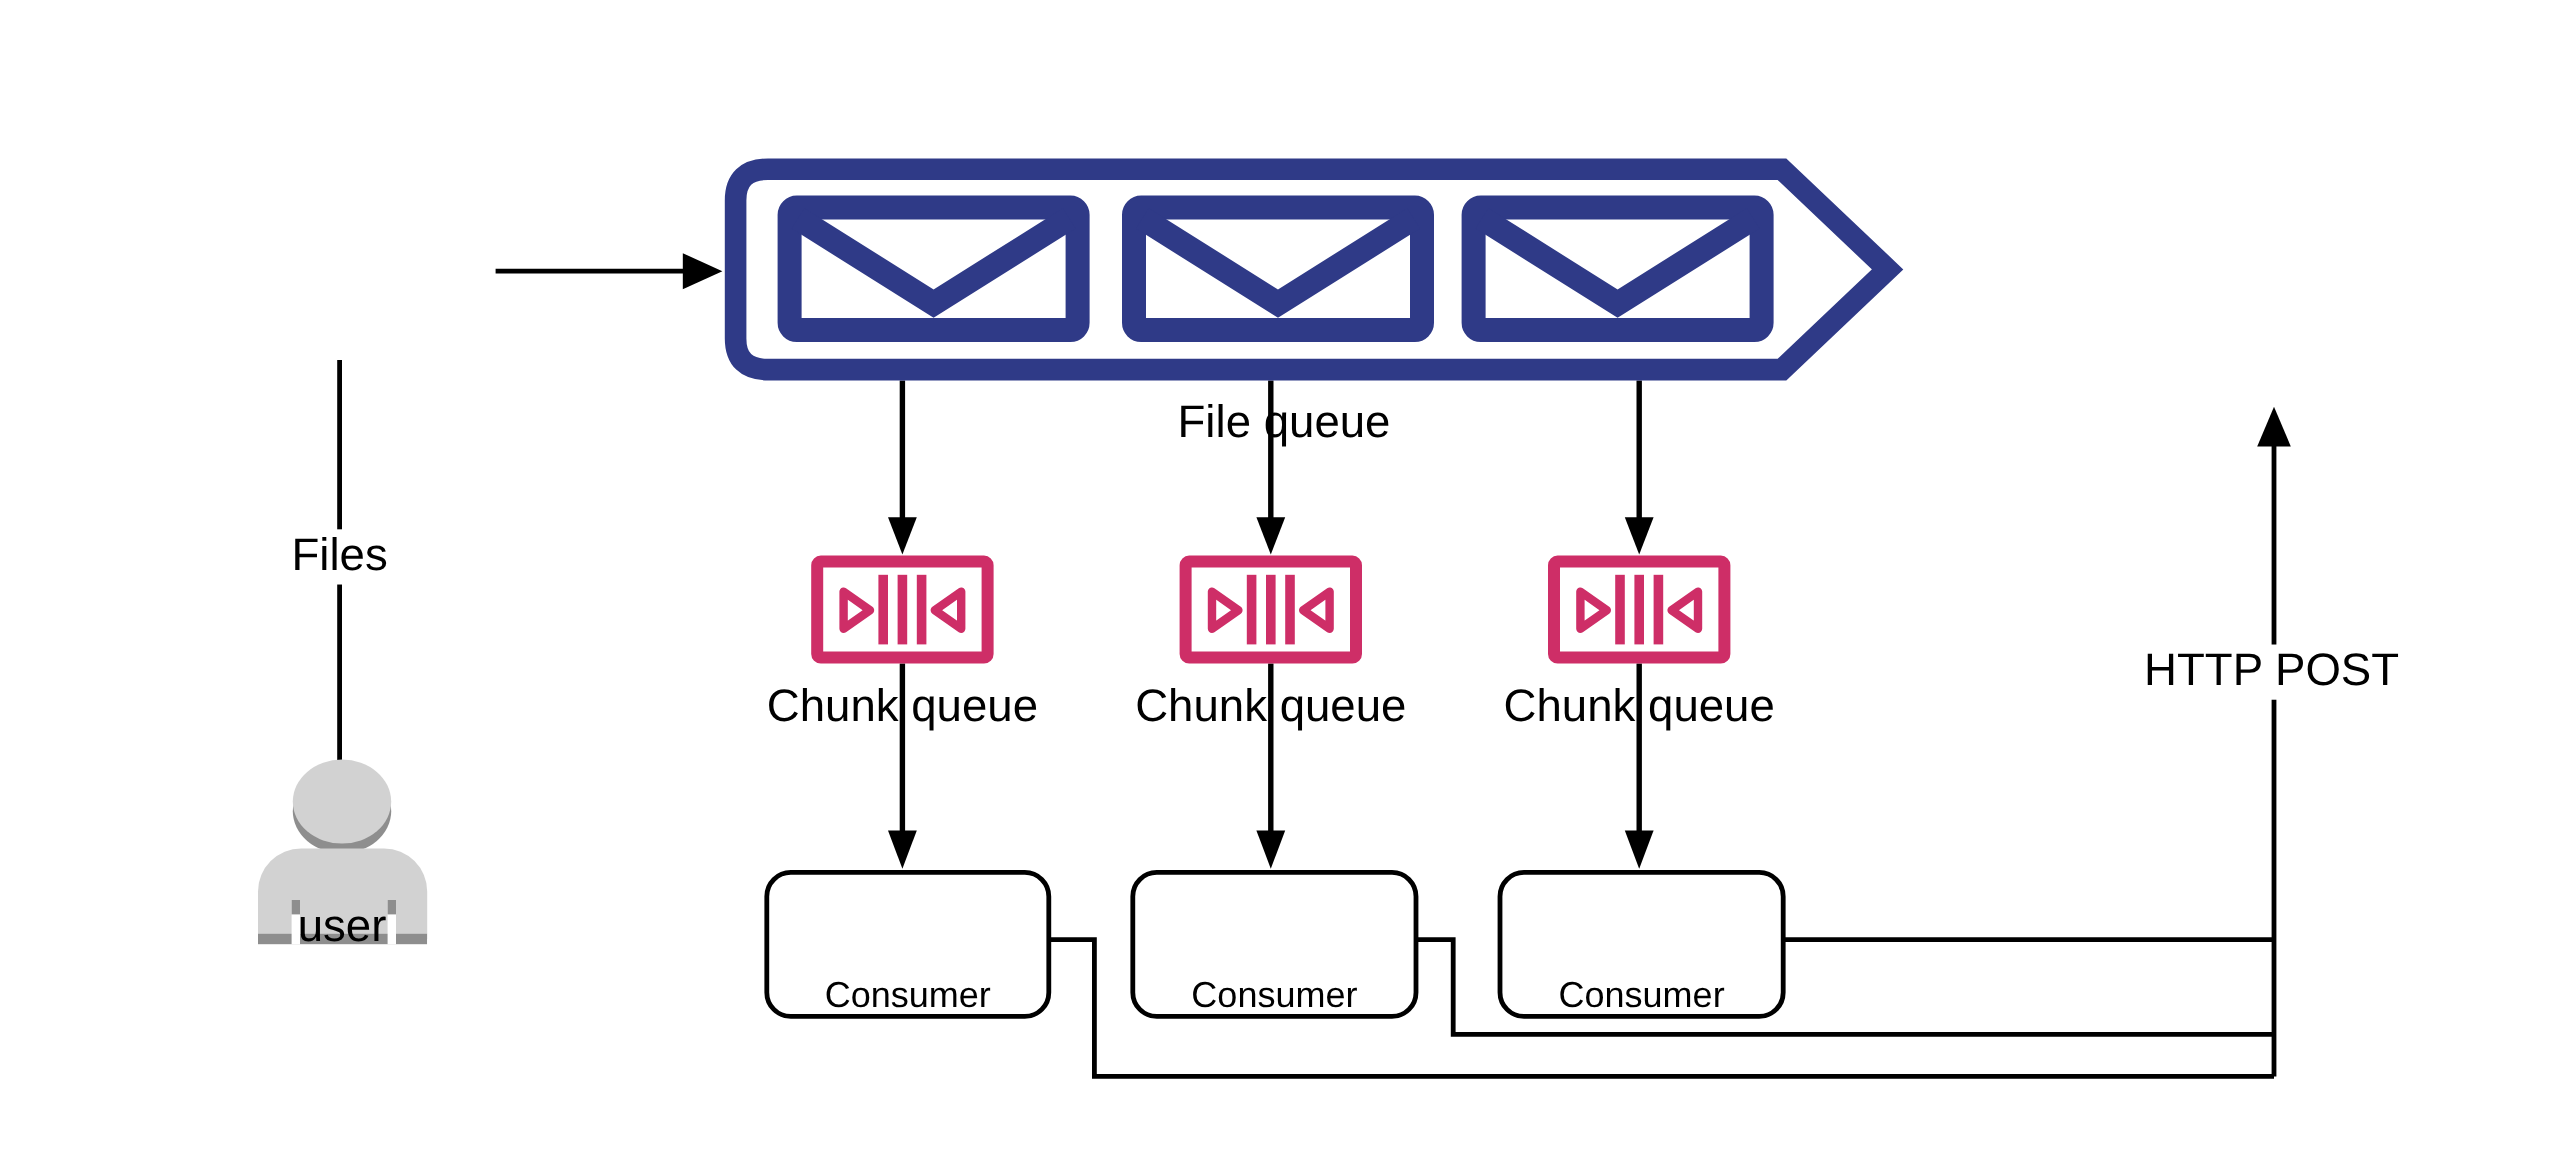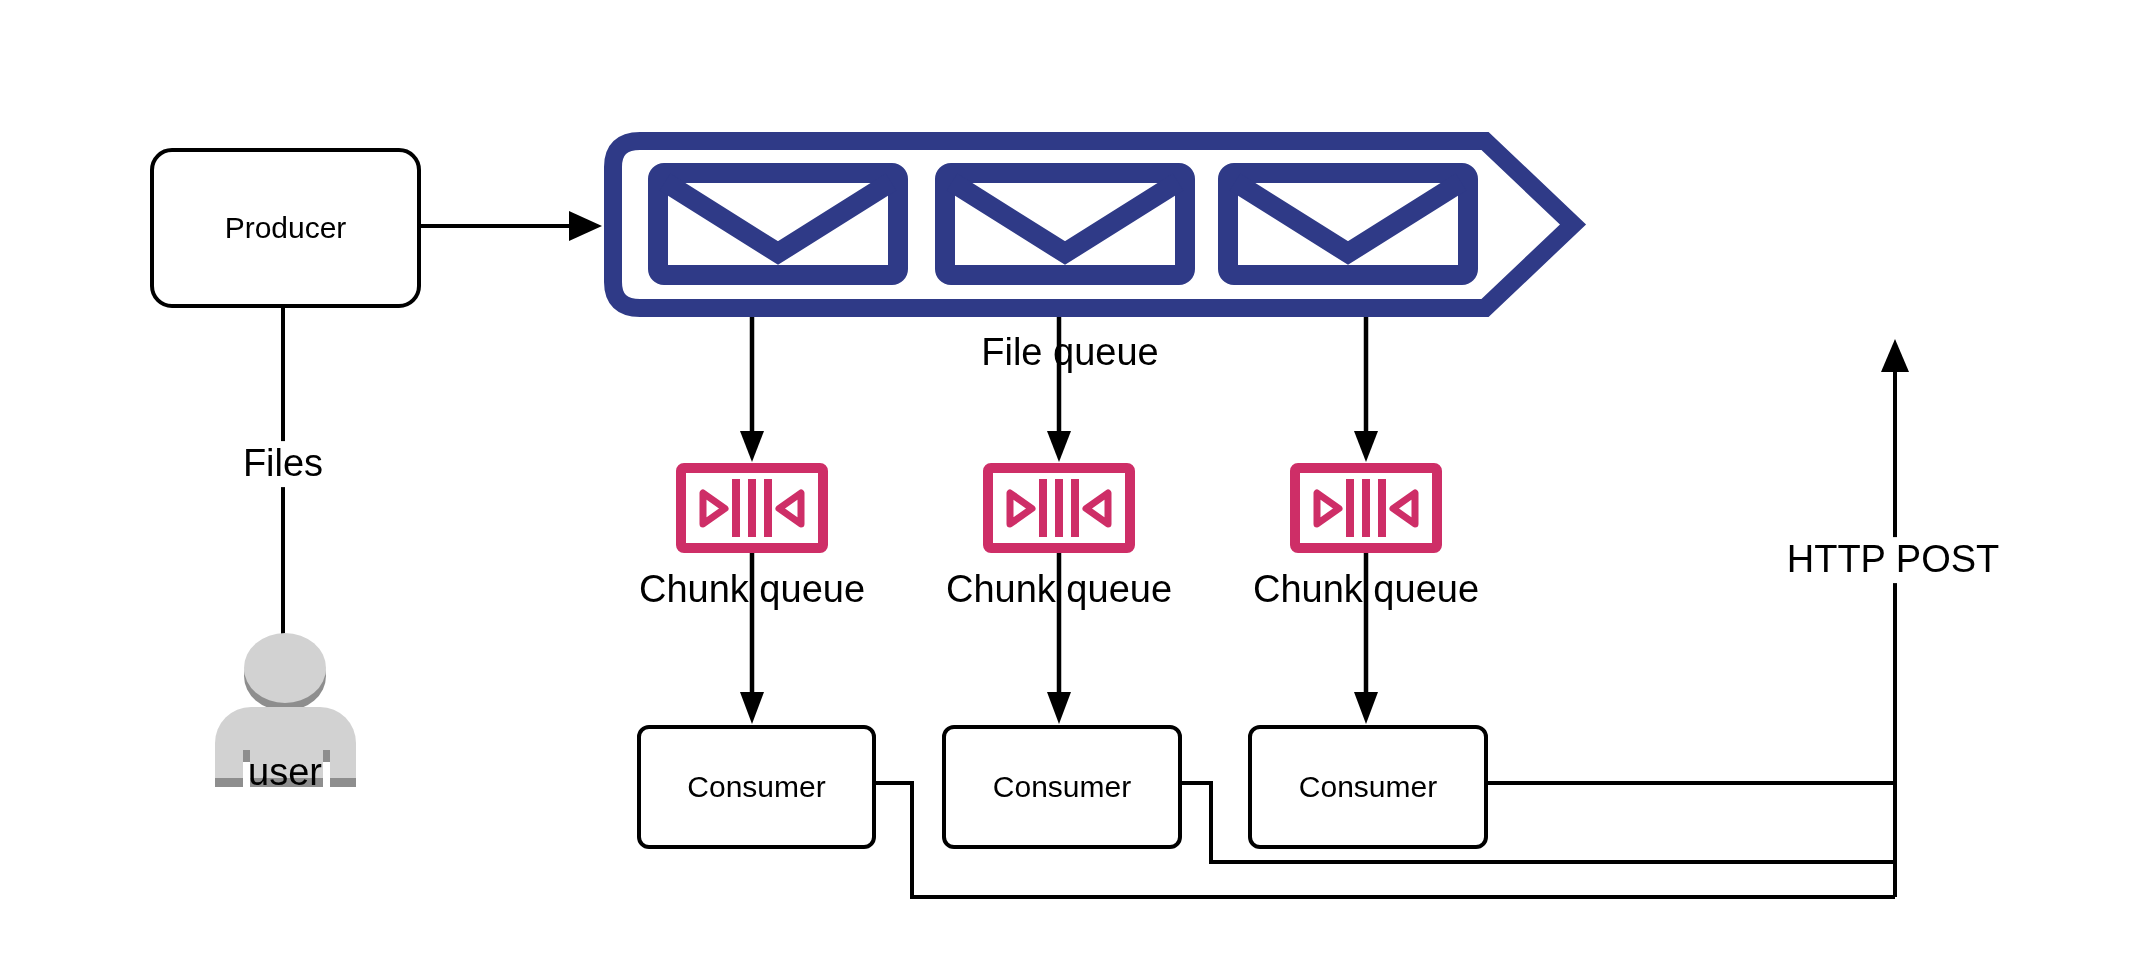--- a/index.html
+++ b/index.html
@@ -8,21 +8,21 @@
     font-family:"Liberation Sans", sans-serif; color:#000; overflow:hidden;
   }
   svg { display:block; overflow:visible; }
   .wires { position:absolute; left:0; top:0; }
   .node {
     position:absolute; background:#ffffff; border:4px solid #000000;
     display:flex; align-items:center; justify-content:center;
     font-size:30px; line-height:1; white-space:nowrap;
   }
   .node.big { border-radius:22px; }
-  .node.small { border-radius:12px; }
+  .node.small { border-radius:22px;align-items:flex-end; }
   .lbl {
     position:absolute; transform:translate(-50%,-50%);
     font-size:38px; line-height:1.1; white-space:nowrap;
   }
   .lbl.masked { background:#ffffff; padding:2px 8px; }
   .abs { position:absolute; }
   
   .u-head-shadow { position:absolute; left:244px; top:641px; width:82px; height:70px;
     background:#8e8e8e; border-radius:50%; }
   .u-head { position:absolute; left:244px; top:633px; width:82px; height:70px;
@@ -118,23 +118,20 @@
   </svg>
   <svg class="abs" style="left:1290px; top:463px;" width="152" height="90" viewBox="0 0 152 90">
     <rect x="5" y="5" width="142" height="80" rx="3" fill="#ffffff" stroke="#CE2E67" stroke-width="10"></rect>
     <polygon points="27,30 27,61 49,45.5" fill="none" stroke="#CE2E67" stroke-width="7" stroke-linejoin="round"></polygon>
     <line x1="60" y1="16" x2="60" y2="74" stroke="#CE2E67" stroke-width="8"></line>
     <line x1="76" y1="16" x2="76" y2="74" stroke="#CE2E67" stroke-width="8"></line>
     <line x1="92" y1="16" x2="92" y2="74" stroke="#CE2E67" stroke-width="8"></line>
     <polygon points="125,30 125,61 103,45.5" fill="none" stroke="#CE2E67" stroke-width="7" stroke-linejoin="round"></polygon>
   </svg>
 
-  <div class="node big" style="left:150px; top:148px; width:263px; height:152px;">
-    <span>Producer</span>
-  </div>
   <div class="node small" style="left:637px; top:725px; width:231px; height:116px;">
     <span>Consumer</span>
   </div>
   <div class="node small" style="left:942px; top:725px; width:232px; height:116px;">
     <span>Consumer</span>
   </div>
   <div class="node small" style="left:1248px; top:725px; width:232px; height:116px;">
     <span>Consumer</span>
   </div>
 

